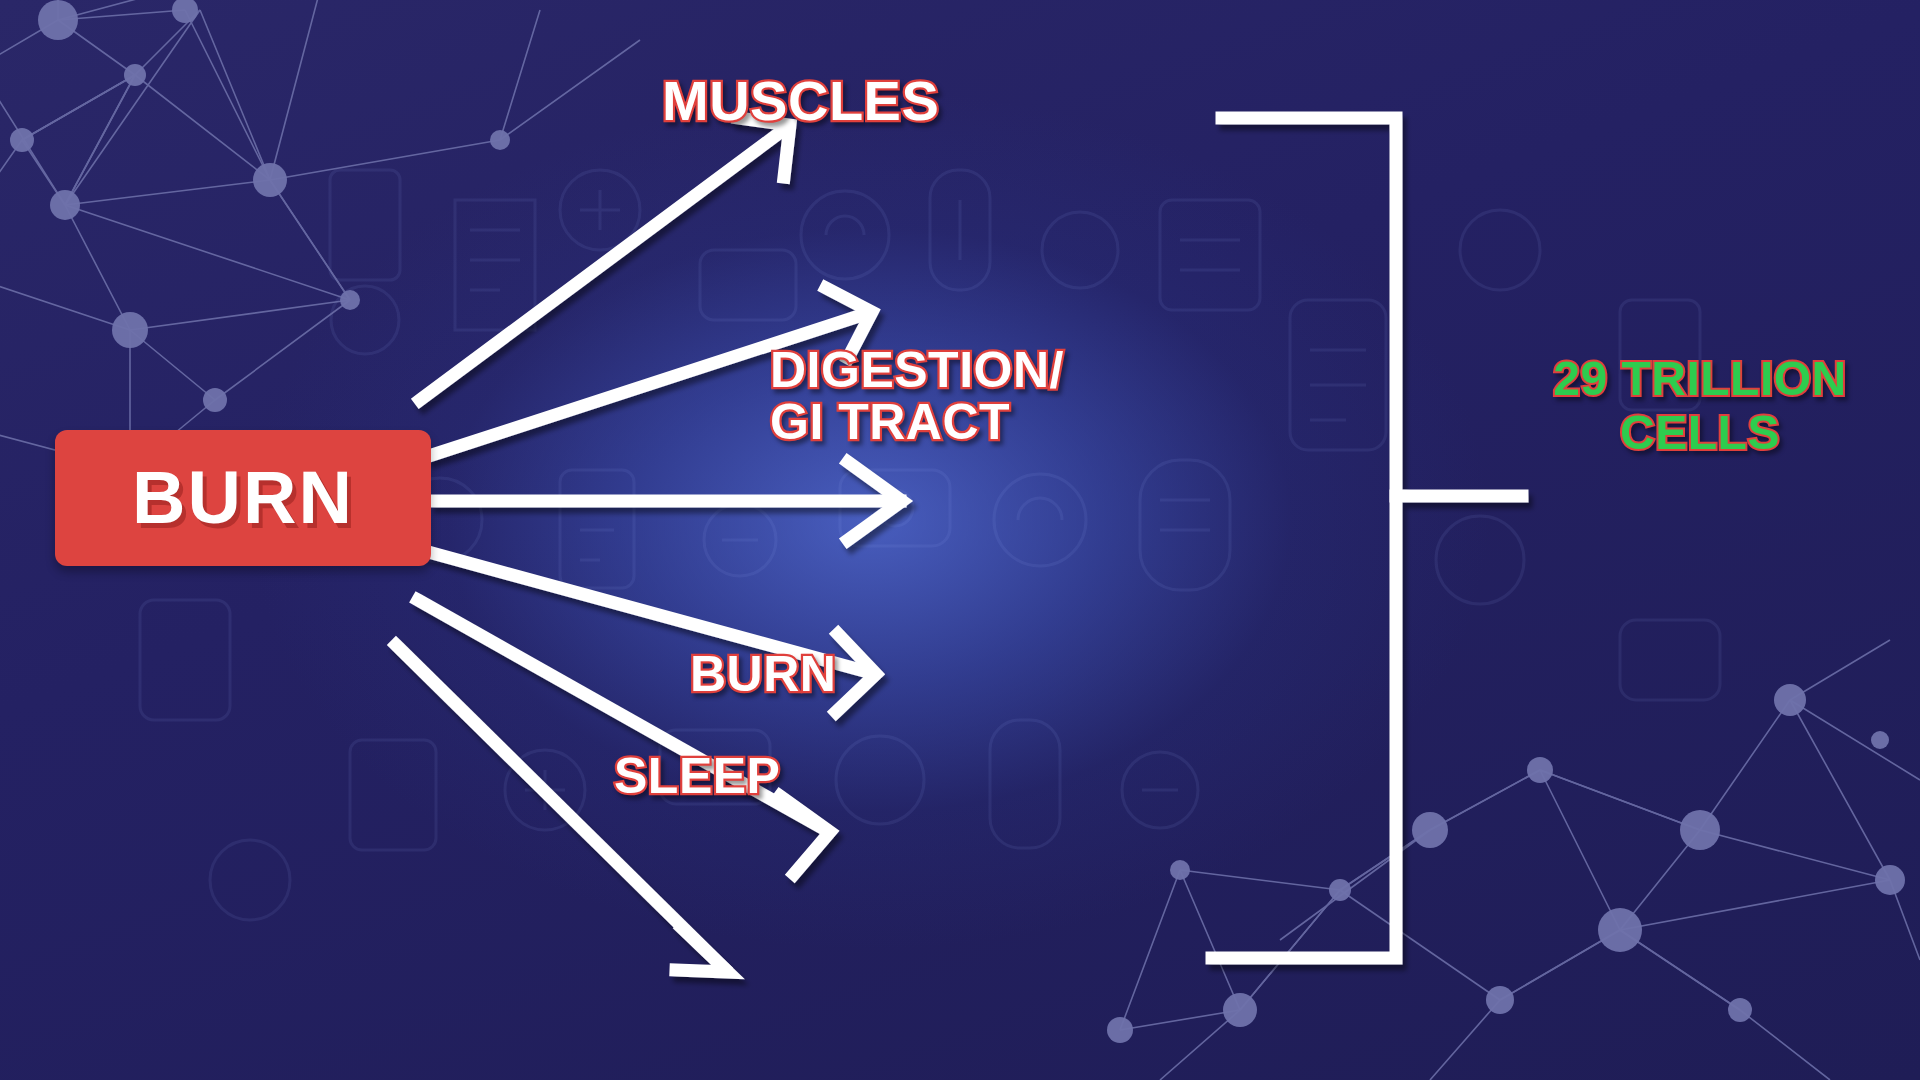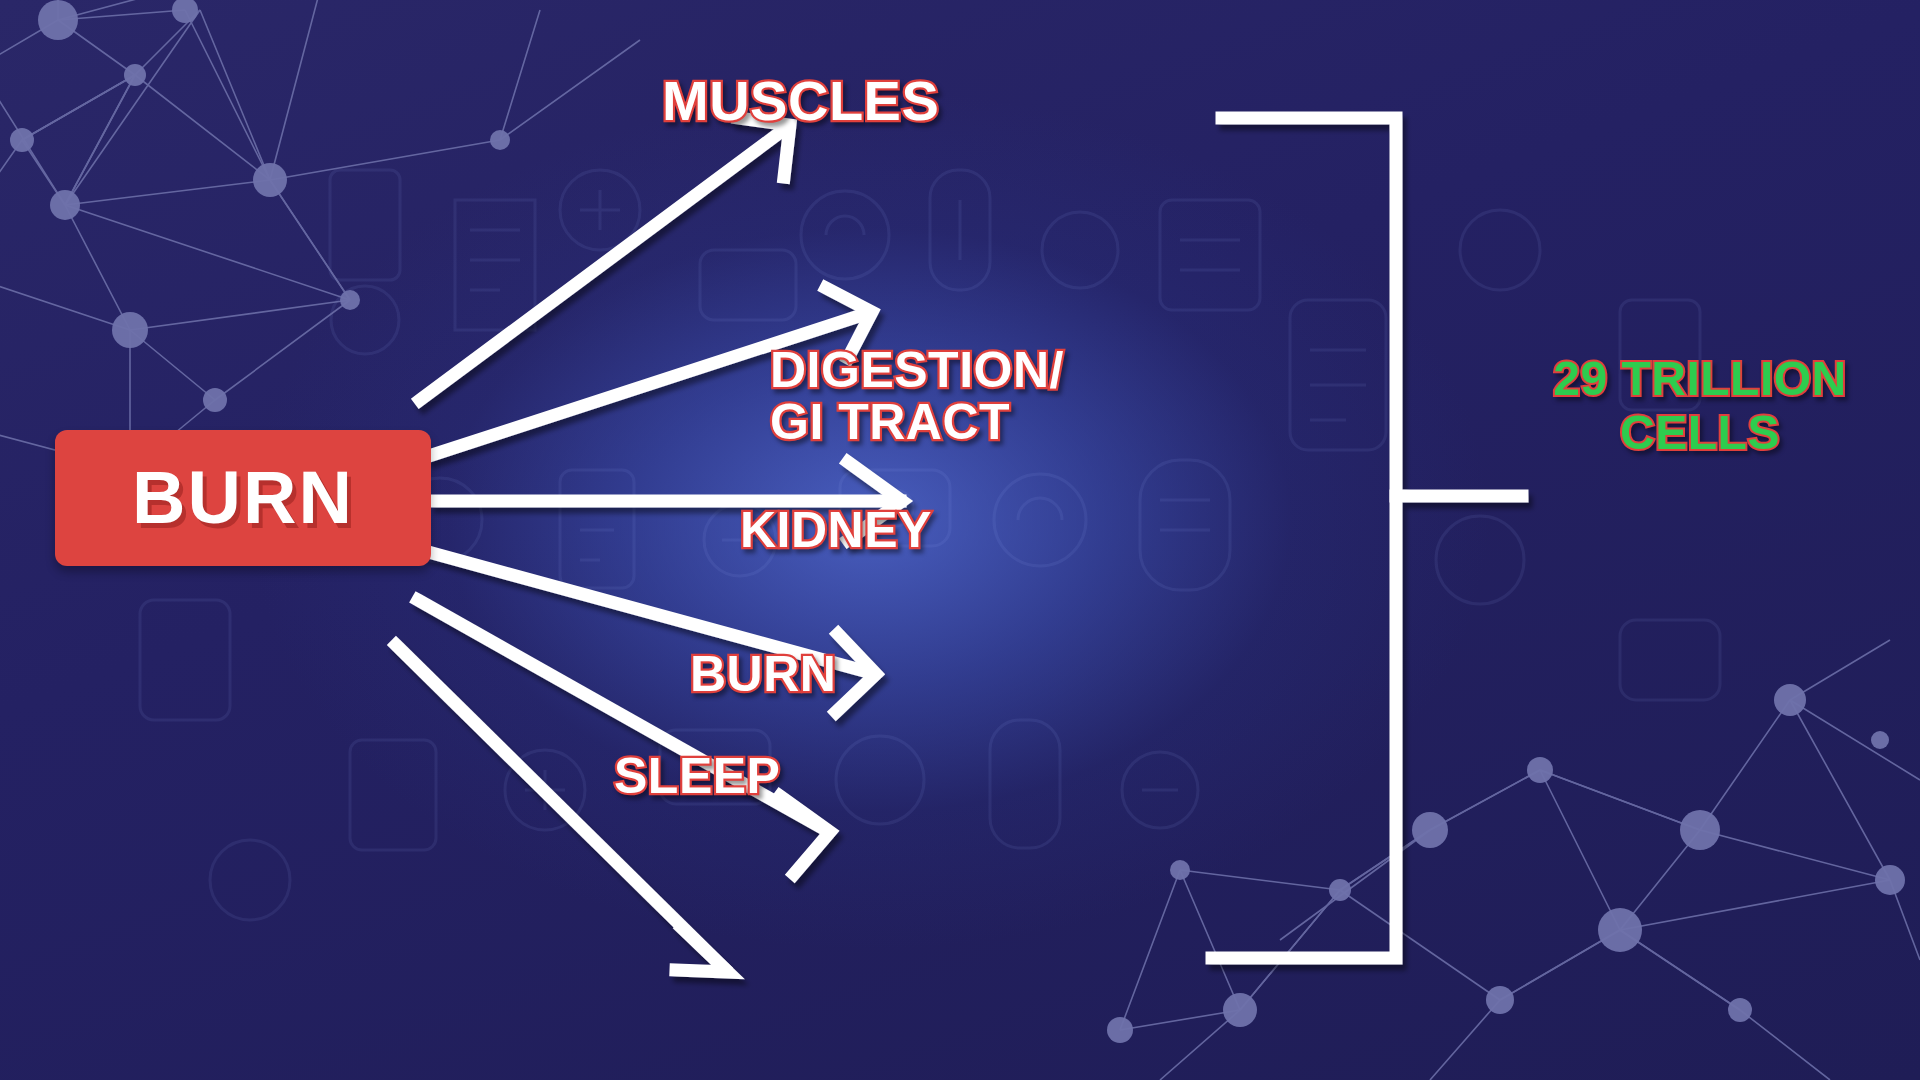--- a/index.html
+++ b/index.html
@@ -213,20 +213,19 @@
     </g>
   </svg>
 
   <div id="burn-box">
     <span id="burn-label">BURN</span>
   </div>
 
   <div class="olabel" id="lbl-muscles">MUSCLES</div>
   <div class="olabel" id="lbl-digestion">DIGESTION/
 GI TRACT</div>
-  <div class="olabel" id="lbl-kidney">KIDNEY</div>
   <div class="olabel" id="lbl-liver">BURN</div>
   <div class="olabel" id="lbl-sleep">SLEEP</div>
 
   <div id="total-label">29 TRILLION
 CELLS</div>
 
 </div>
 
 </body></html>

